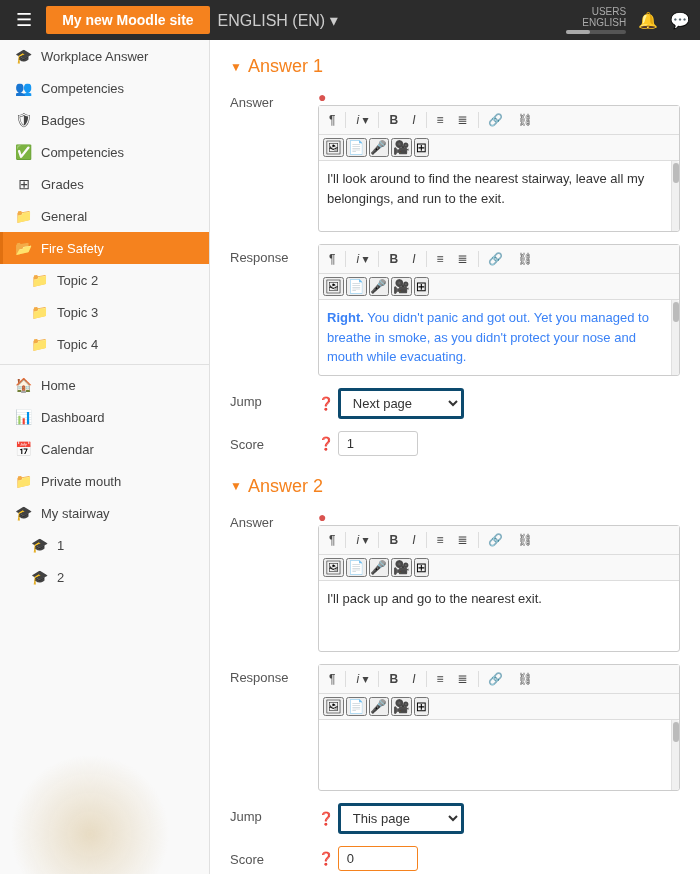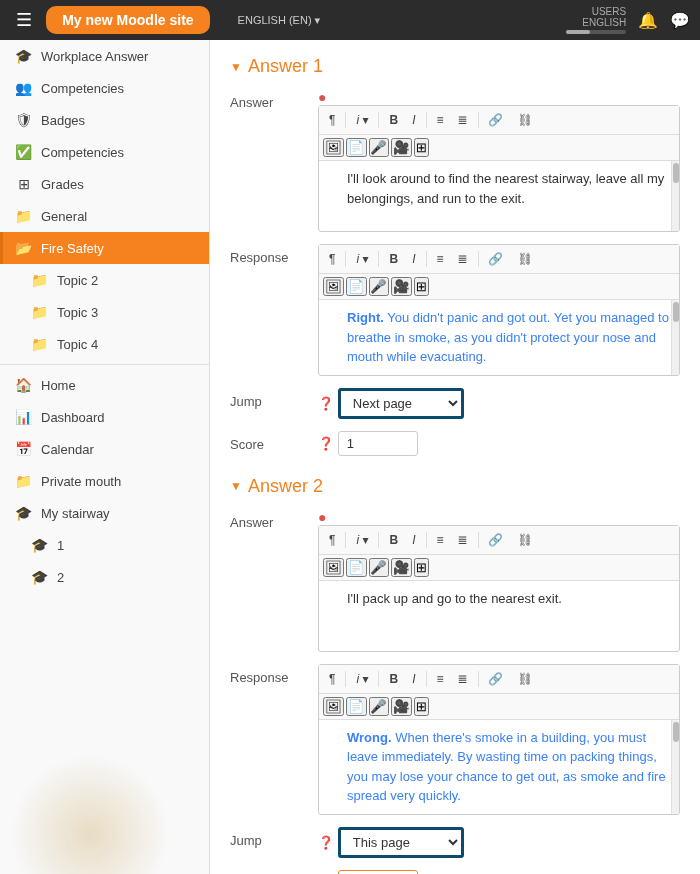--- a/index.html
+++ b/index.html
@@ -1,22 +1,22 @@
 <!DOCTYPE html>
 <html><head>
   <meta charset="utf-8">
   <style>
     * { box-sizing: border-box; margin: 0; padding: 0; }
     body { font-family: -apple-system, BlinkMacSystemFont, 'Segoe UI', sans-serif; font-size: 13px; background: #f4f4f4; width: 700px; min-height: 874px; overflow-x: hidden; }
 
     
     .top-nav { display: flex; align-items: center; background: #2c2c2c; height: 40px; padding: 0 10px; gap: 8px; }
     .hamburger { background: none; border: none; color: white; font-size: 18px; cursor: pointer; padding: 4px 6px; }
-    .site-name { background: #f5821e; color: white; font-size: 14px; font-weight: bold; padding: 6px 16px; border-radius: 10px; }
-    .lang-btn { color: #ccc; font-size: 11px; margin-left: 20px; }
+    .site-name { background: #f5821e; color: white; font-size: 14px; font-weight: bold; padding: 6px 16px; border-radius: 2px; }
+    .lang-btn { color: #ccc; font-size: 16px; }
     .nav-right { margin-left: auto; display: flex; align-items: center; gap: 12px; }
     .users-storage { display: flex; flex-direction: column; align-items: flex-end; font-size: 10px; color: #aaa; }
     .storage-bar { width: 60px; height: 4px; background: #555; border-radius: 2px; margin-top: 2px; position: relative; }
     .storage-fill { width: 40%; height: 100%; background: #aaa; border-radius: 2px; }
     .nav-icon { color: #ccc; font-size: 16px; cursor: pointer; }
 
     
     .layout { display: flex; height: calc(874px - 40px); }
 
     
@@ -39,21 +39,21 @@
     .field-row { display: flex; align-items: flex-start; margin-bottom: 12px; gap: 8px; }
     .field-label { width: 80px; flex-shrink: 0; padding-top: 6px; color: #555; font-size: 13px; }
     .field-content { flex: 1; }
 
     
     .editor-wrap { border: 1px solid #ccc; border-radius: 3px; background: white; }
     .editor-toolbar { display: flex; align-items: center; flex-wrap: wrap; padding: 4px 4px; border-bottom: 1px solid #ddd; gap: 2px; background: #f9f9f9; }
     .editor-toolbar .tb-btn { background: none; border: 1px solid transparent; border-radius: 2px; padding: 2px 5px; cursor: pointer; font-size: 12px; color: #444; }
     .editor-toolbar .tb-sep { width: 1px; height: 16px; background: #ddd; margin: 0 2px; }
     .editor-toolbar2 { display: flex; align-items: center; padding: 3px 4px; border-bottom: 1px solid #ddd; gap: 2px; background: #f9f9f9; }
-    .editor-body { padding: 8px; min-height: 70px; font-size: 13px; color: #333; line-height: 1.5; position: relative; margin-left: 20px; }
+    .editor-body { padding: 8px; min-height: 70px; font-size: 13px; color: #333; line-height: 1.5; position: relative; }
 
     
     .editor-with-scroll { position: relative; }
     .editor-scroll-bar { position: absolute; right: 0; top: 0; bottom: 0; width: 8px; background: #f0f0f0; border-left: 1px solid #e0e0e0; border-radius: 0 3px 3px 0; }
     .editor-scroll-thumb { width: 6px; height: 20px; background: #bbb; border-radius: 3px; margin: 2px auto; }
 
     .required-icon { color: #d9534f; font-size: 14px; }
 
     
     .jump-select { padding: 4px 8px; border: 3px solid #0c4a6e; border-radius: 3px; font-size: 13px; color: #333; background: white; cursor: pointer; }
@@ -326,23 +326,20 @@
               <button class="tb-btn">⛓</button>
             </div>
             <div class="editor-toolbar2">
               <button class="tb-btn">🖼</button>
               <button class="tb-btn">📄</button>
               <button class="tb-btn">🎤</button>
               <button class="tb-btn">🎥</button>
               <button class="tb-btn">⊞</button>
             </div>
             <div class="editor-body">
-              <div class="response-text">
-                <b>Wrong.</b> When there's smoke in a building, you must leave immediately. By wasting time on packing things, you may lose your chance to get out, as smoke and fire spread very quickly.
-              </div>
               <div class="editor-scroll-bar">
                 <div class="editor-scroll-thumb"></div>
               </div>
             </div>
           </div>
         </div>
       </div>
 
       <div class="field-row">
         <span class="field-label">Jump</span>

